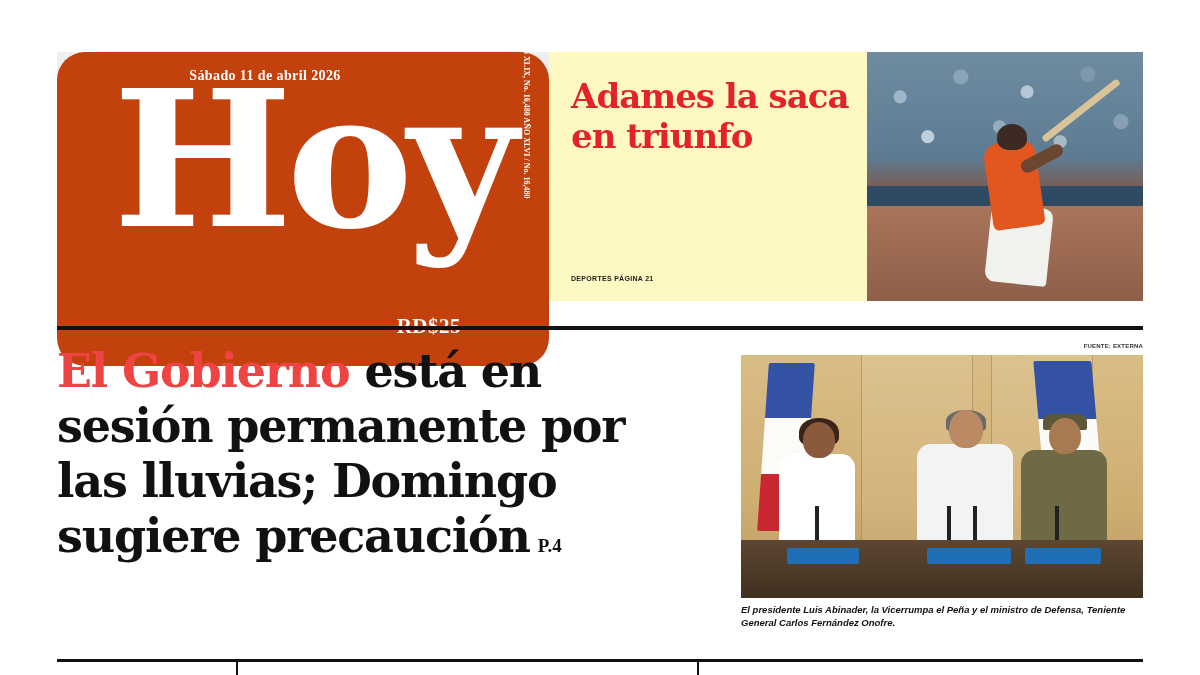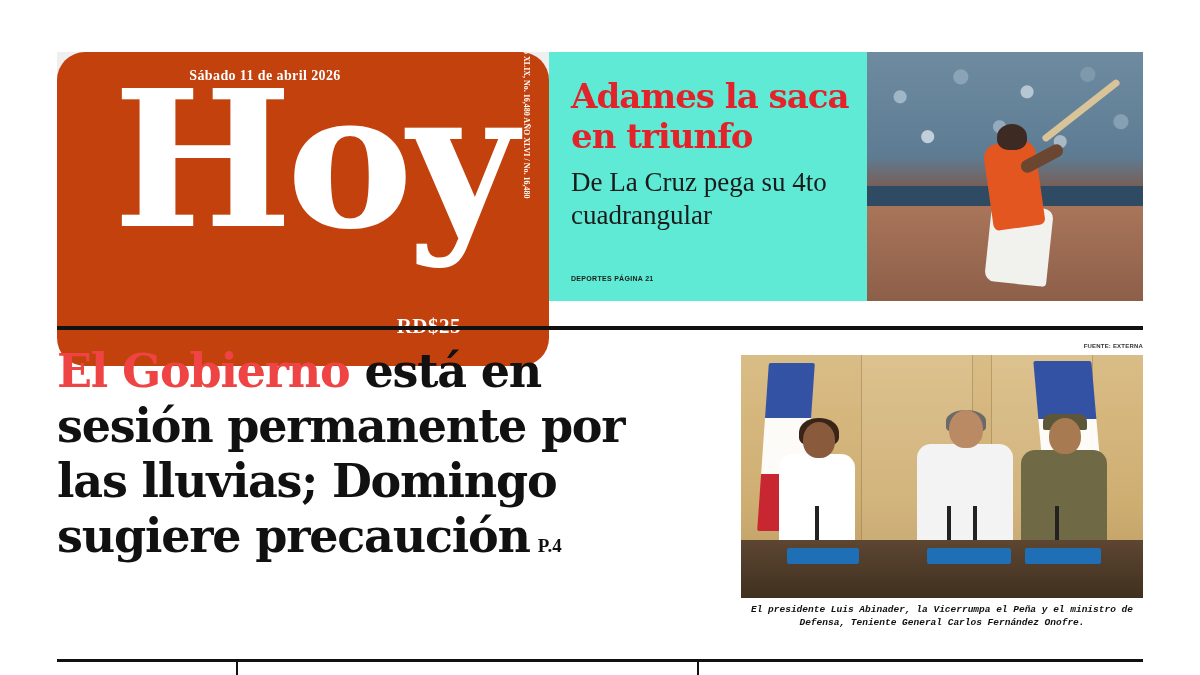--- a/index.html
+++ b/index.html
@@ -83,21 +83,21 @@
     line-height:10px;
     text-align:left;
     white-space:nowrap;
   }
 
   
   .teaser{
     position:relative;
     flex:0 0 318px;
     width:318px;height:249px;
-    background:#5eead4;
+    background:#fef9c3;
     padding:10px 14px 0 22px;
     box-sizing:border-box;
   }
   .teaser-kicker{
     color:#e3232a;
     font-family:"DejaVu Serif", serif;
     font-weight:bold;
     font-size:34px;
     line-height:40px;
     letter-spacing:-1px;
@@ -301,45 +301,43 @@
     position:absolute;bottom:58px;width:4px;height:34px;background:#222;
   }
   .lp-nameplate{
     position:absolute;bottom:34px;height:16px;background:#1e6fb5;border-radius:2px;
   }
   .lead-caption{
     position:absolute;
     left:0;top:248px;
     width:402px;
     color:#111111;
-    font-family:Liberation Mono, monospace;
+    font-family:Liberation Sans, sans-serif;
     font-weight:bold;
     font-style:italic;
     font-size:9.5px;
     line-height:13px;
-    text-align:center;
   }
 </style>
 </head>
 <body>
 
 <div class="page">
 
   <div class="masthead">
 
     <div class="flag">
       <div class="flag-date">Sábado 11 de abril 2026</div>
       <div class="logo-hoy">Hoy</div>
       <div class="flag-price">RD$25</div>
       <div class="flag-vertical">Santo Domingo, R.D., Año XLIX, No. 16,480  AÑO XLVI / No. 16,480</div>
     </div>
 
     <div class="teaser">
       <div class="teaser-kicker">Adames la saca en triunfo</div>
-      <div class="teaser-sub">De La Cruz pega su 4to cuadrangular</div>
       <div class="teaser-foot">DEPORTES
 PÁGINA 21</div>
     </div>
 
     <div class="teaser-photo">
       <div class="tp-crowd"></div>
       <div class="tp-wall"></div>
       <div class="tp-dirt"></div>
       <div class="tp-bat"></div>
       <div class="tp-player-pants"></div>

